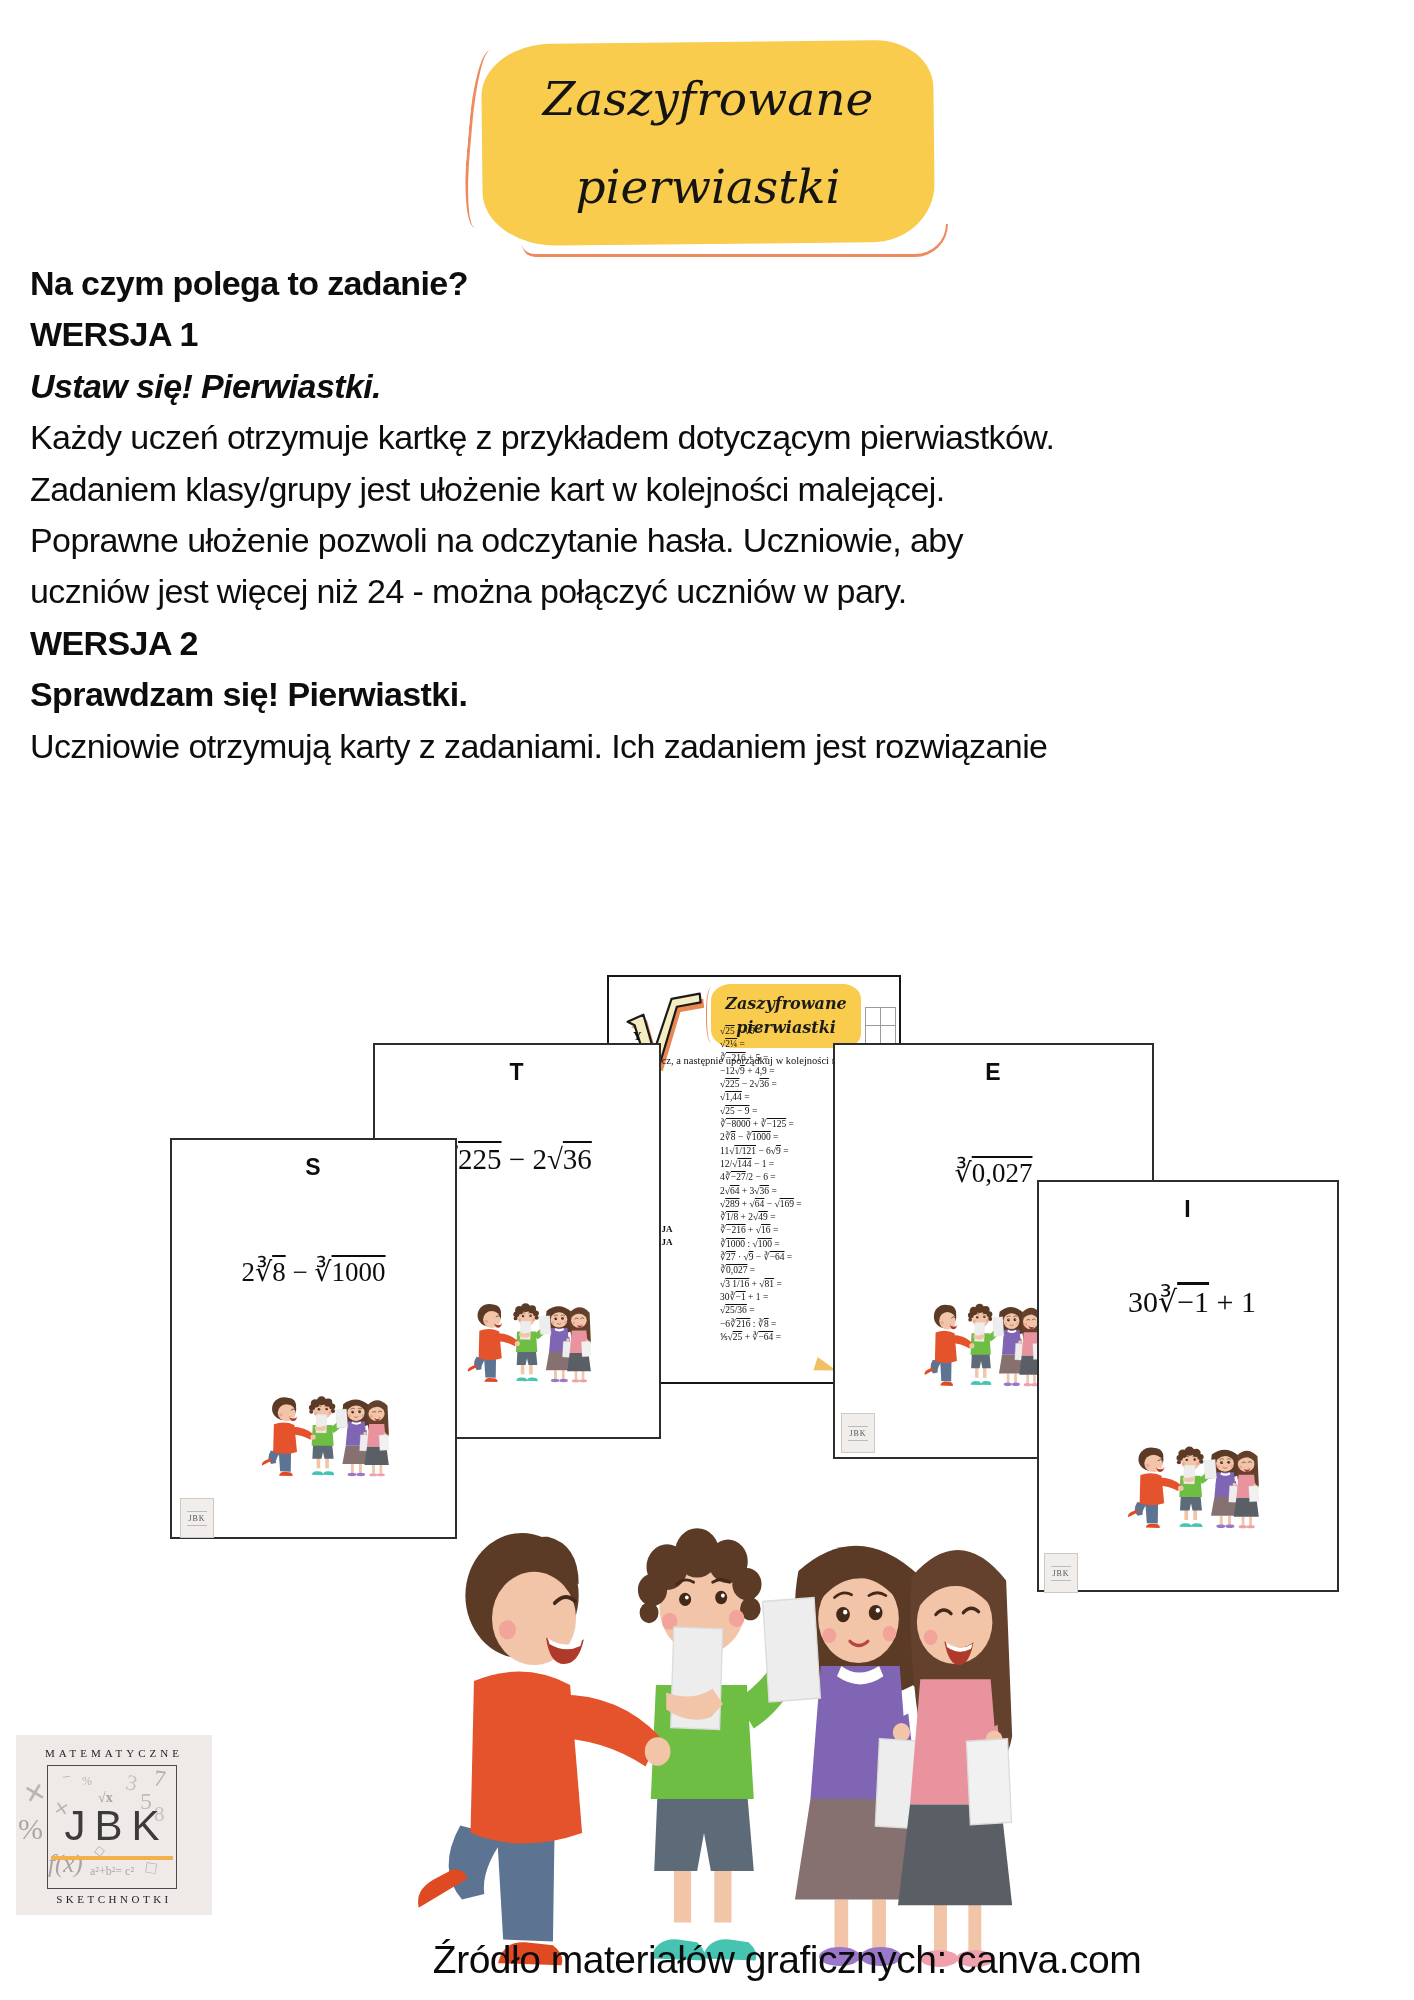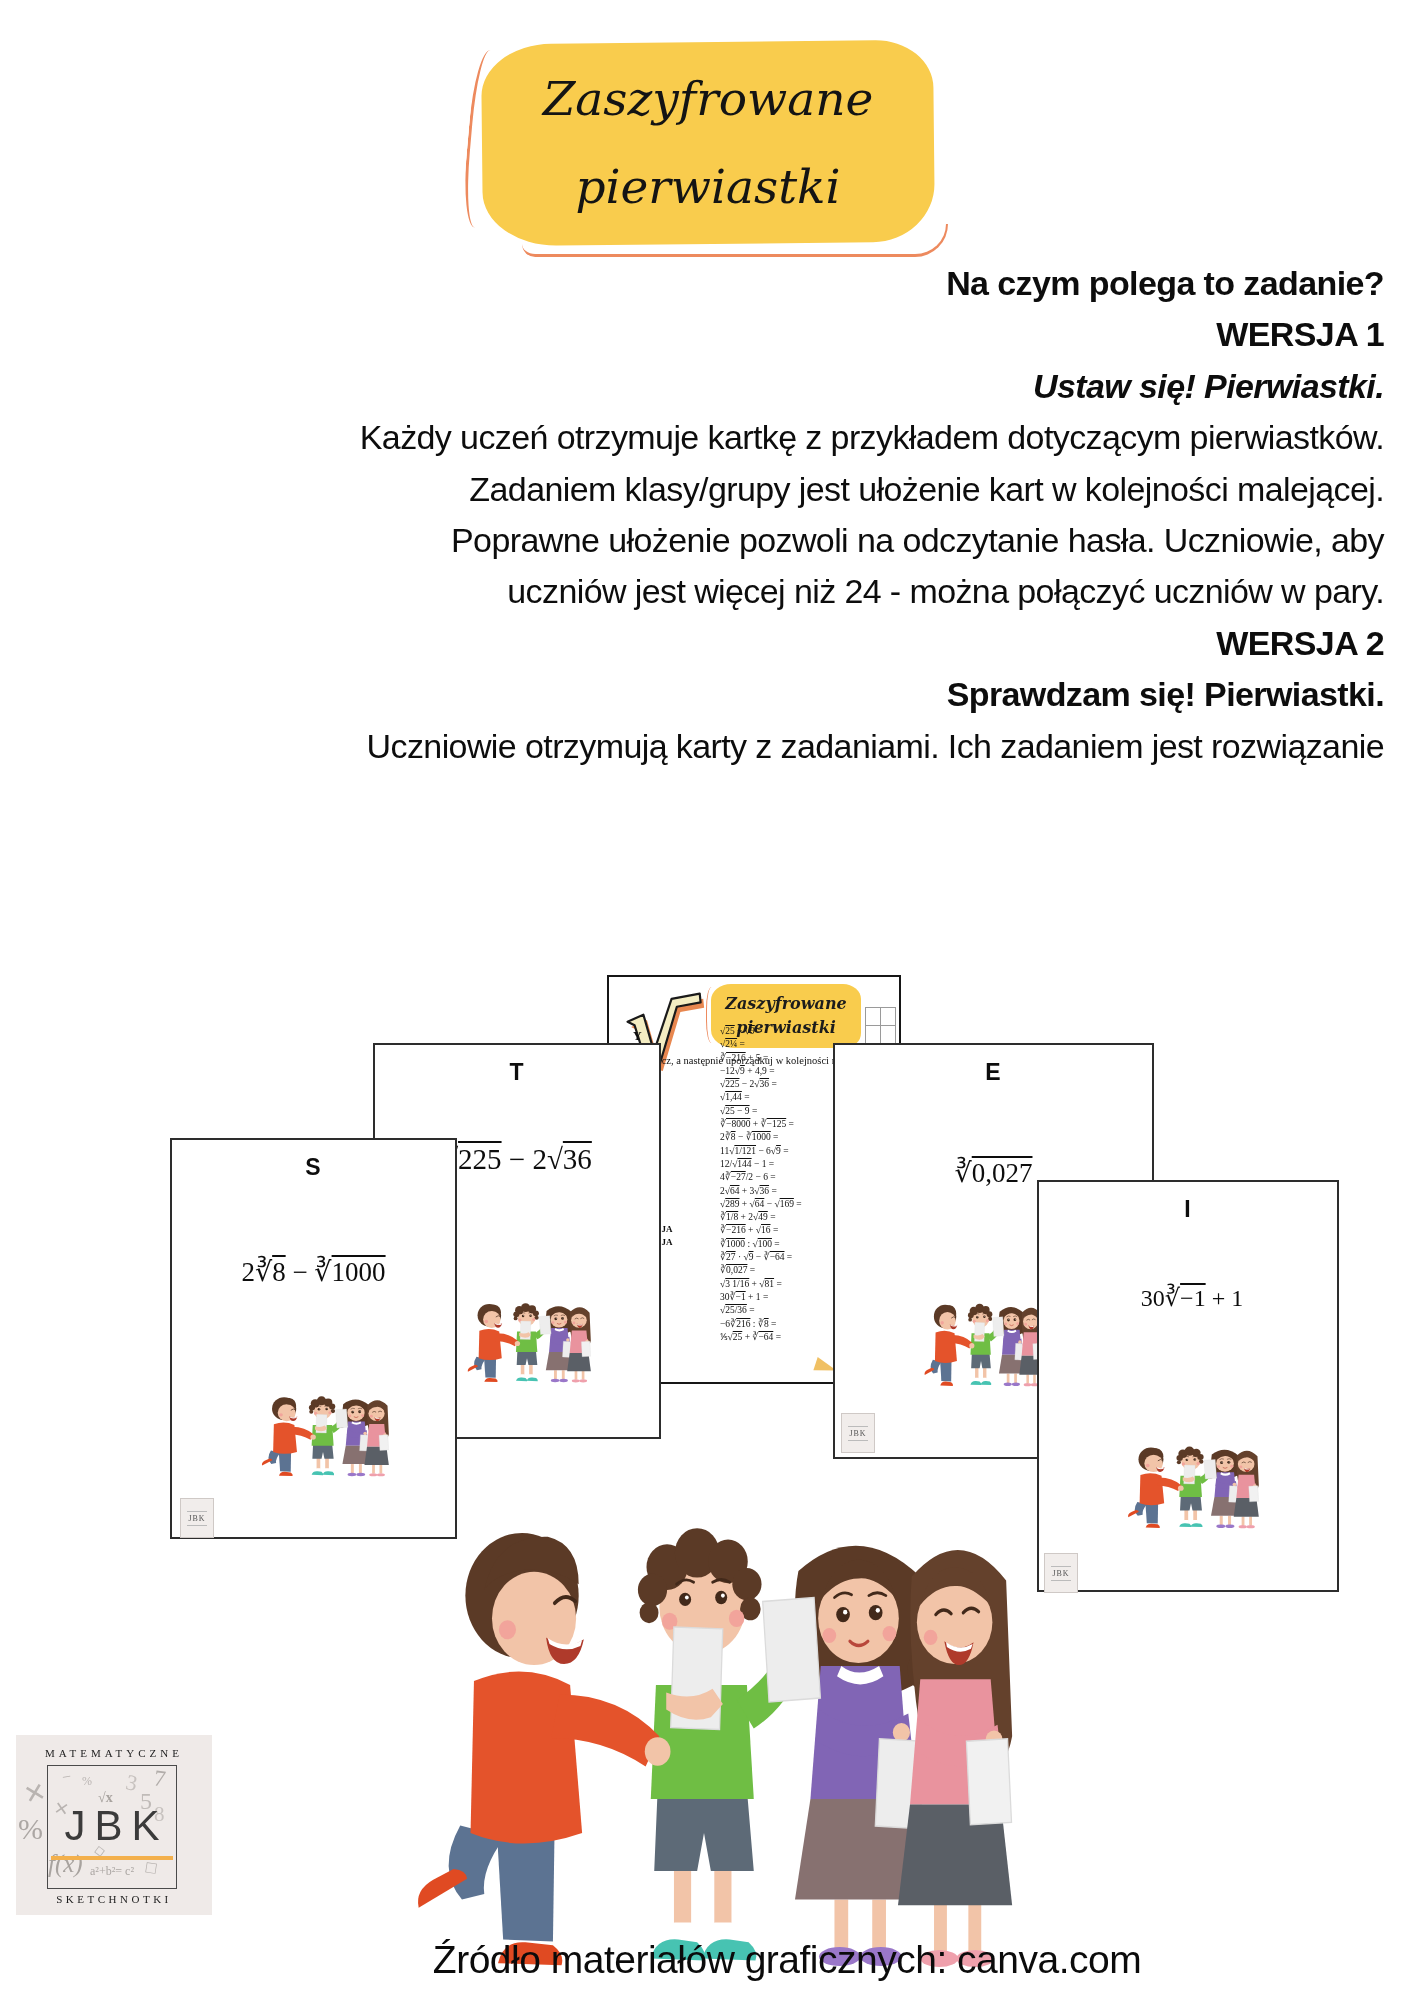--- a/index.html
+++ b/index.html
@@ -11,39 +11,39 @@
   .banner{position:absolute;left:482px;top:42px;width:452px;height:202px;z-index:2;}
   .banner-bg{position:absolute;inset:0;background:#F9CC4D;
     border-radius:70px 58px 62px 74px / 52px 48px 58px 54px;transform:rotate(-.6deg);}
   .banner::before{content:"";position:absolute;left:-14px;top:8px;width:26px;height:178px;
     border-left:3px solid #ED8A5E;border-radius:50% / 42%;transform:rotate(5deg);}
   .banner::after{content:"";position:absolute;left:40px;bottom:-13px;right:-14px;height:30px;
     border-bottom:3px solid #ED8A5E;border-right:2.5px solid #ED8A5E;border-radius:0 0 70px 28px;}
   .banner-text{position:absolute;inset:0;display:flex;flex-direction:column;justify-content:center;
     align-items:center;font-family:"DejaVu Serif",serif;font-style:italic;font-size:47px;line-height:88px;color:#141414;}
   
-  .textflow{position:absolute;top:258px;left:30px;right:30px;text-align:right;
+  .textflow{position:absolute;top:258px;left:30px;right:30px;text-align:left;
     font-size:34px;line-height:51.4px;letter-spacing:-.6px;z-index:2;}
   .textflow .b{font-weight:bold;}
   .textflow .bi{font-weight:bold;font-style:italic;}
   
   .sheet{position:absolute;left:607px;top:975px;width:290px;height:405px;background:#fff;
     border:2px solid #161616;z-index:1;}
   .card{position:absolute;background:#fff;border:2.5px solid #2d2d2d;}
   .cardS{left:170px;top:1138px;width:283px;height:397px;z-index:3;}
   .cardT{left:373px;top:1043px;width:284px;height:392px;z-index:2;}
   .cardE{left:833px;top:1043px;width:317px;height:412px;z-index:2;}
   .cardI{left:1037px;top:1180px;width:298px;height:408px;z-index:3;}
   .card-letter{position:absolute;top:14px;left:0;right:0;text-align:center;
     font-size:23px;font-weight:bold;letter-spacing:1px;}
   .card-expr{position:absolute;left:0;right:0;text-align:center;font-family:"Liberation Serif",serif;white-space:nowrap;}
   .exprS{top:116px;font-size:27px;}
   .exprT{top:98px;font-size:29px;}
   .exprE{top:112px;font-size:27px;}
-  .exprI{top:102px;font-size:24px;padding-left:8px;}
+  .exprI{top:102px;font-size:30px;padding-left:8px;}
   .ovl{text-decoration:overline;}
   .kids{position:absolute;}
   .kidsS{left:85px;top:243px;width:132px;height:97px;}
   .kidsT{left:88px;top:245px;width:128px;height:96px;}
   .kidsE{left:85px;top:245px;width:122px;height:100px;}
   .kidsI{left:84px;top:251px;width:136px;height:99px;}
   .mini-logo{position:absolute;width:32px;height:38px;background:#F1EDEB;border:1px solid #cfc9c6;
     display:flex;align-items:center;justify-content:center;font-size:8px;letter-spacing:1px;
     color:#555;font-family:"Liberation Serif",serif;}
   .mini-logo span{border-top:1px solid #bbb;border-bottom:1px solid #bbb;padding:2px 1px;}

